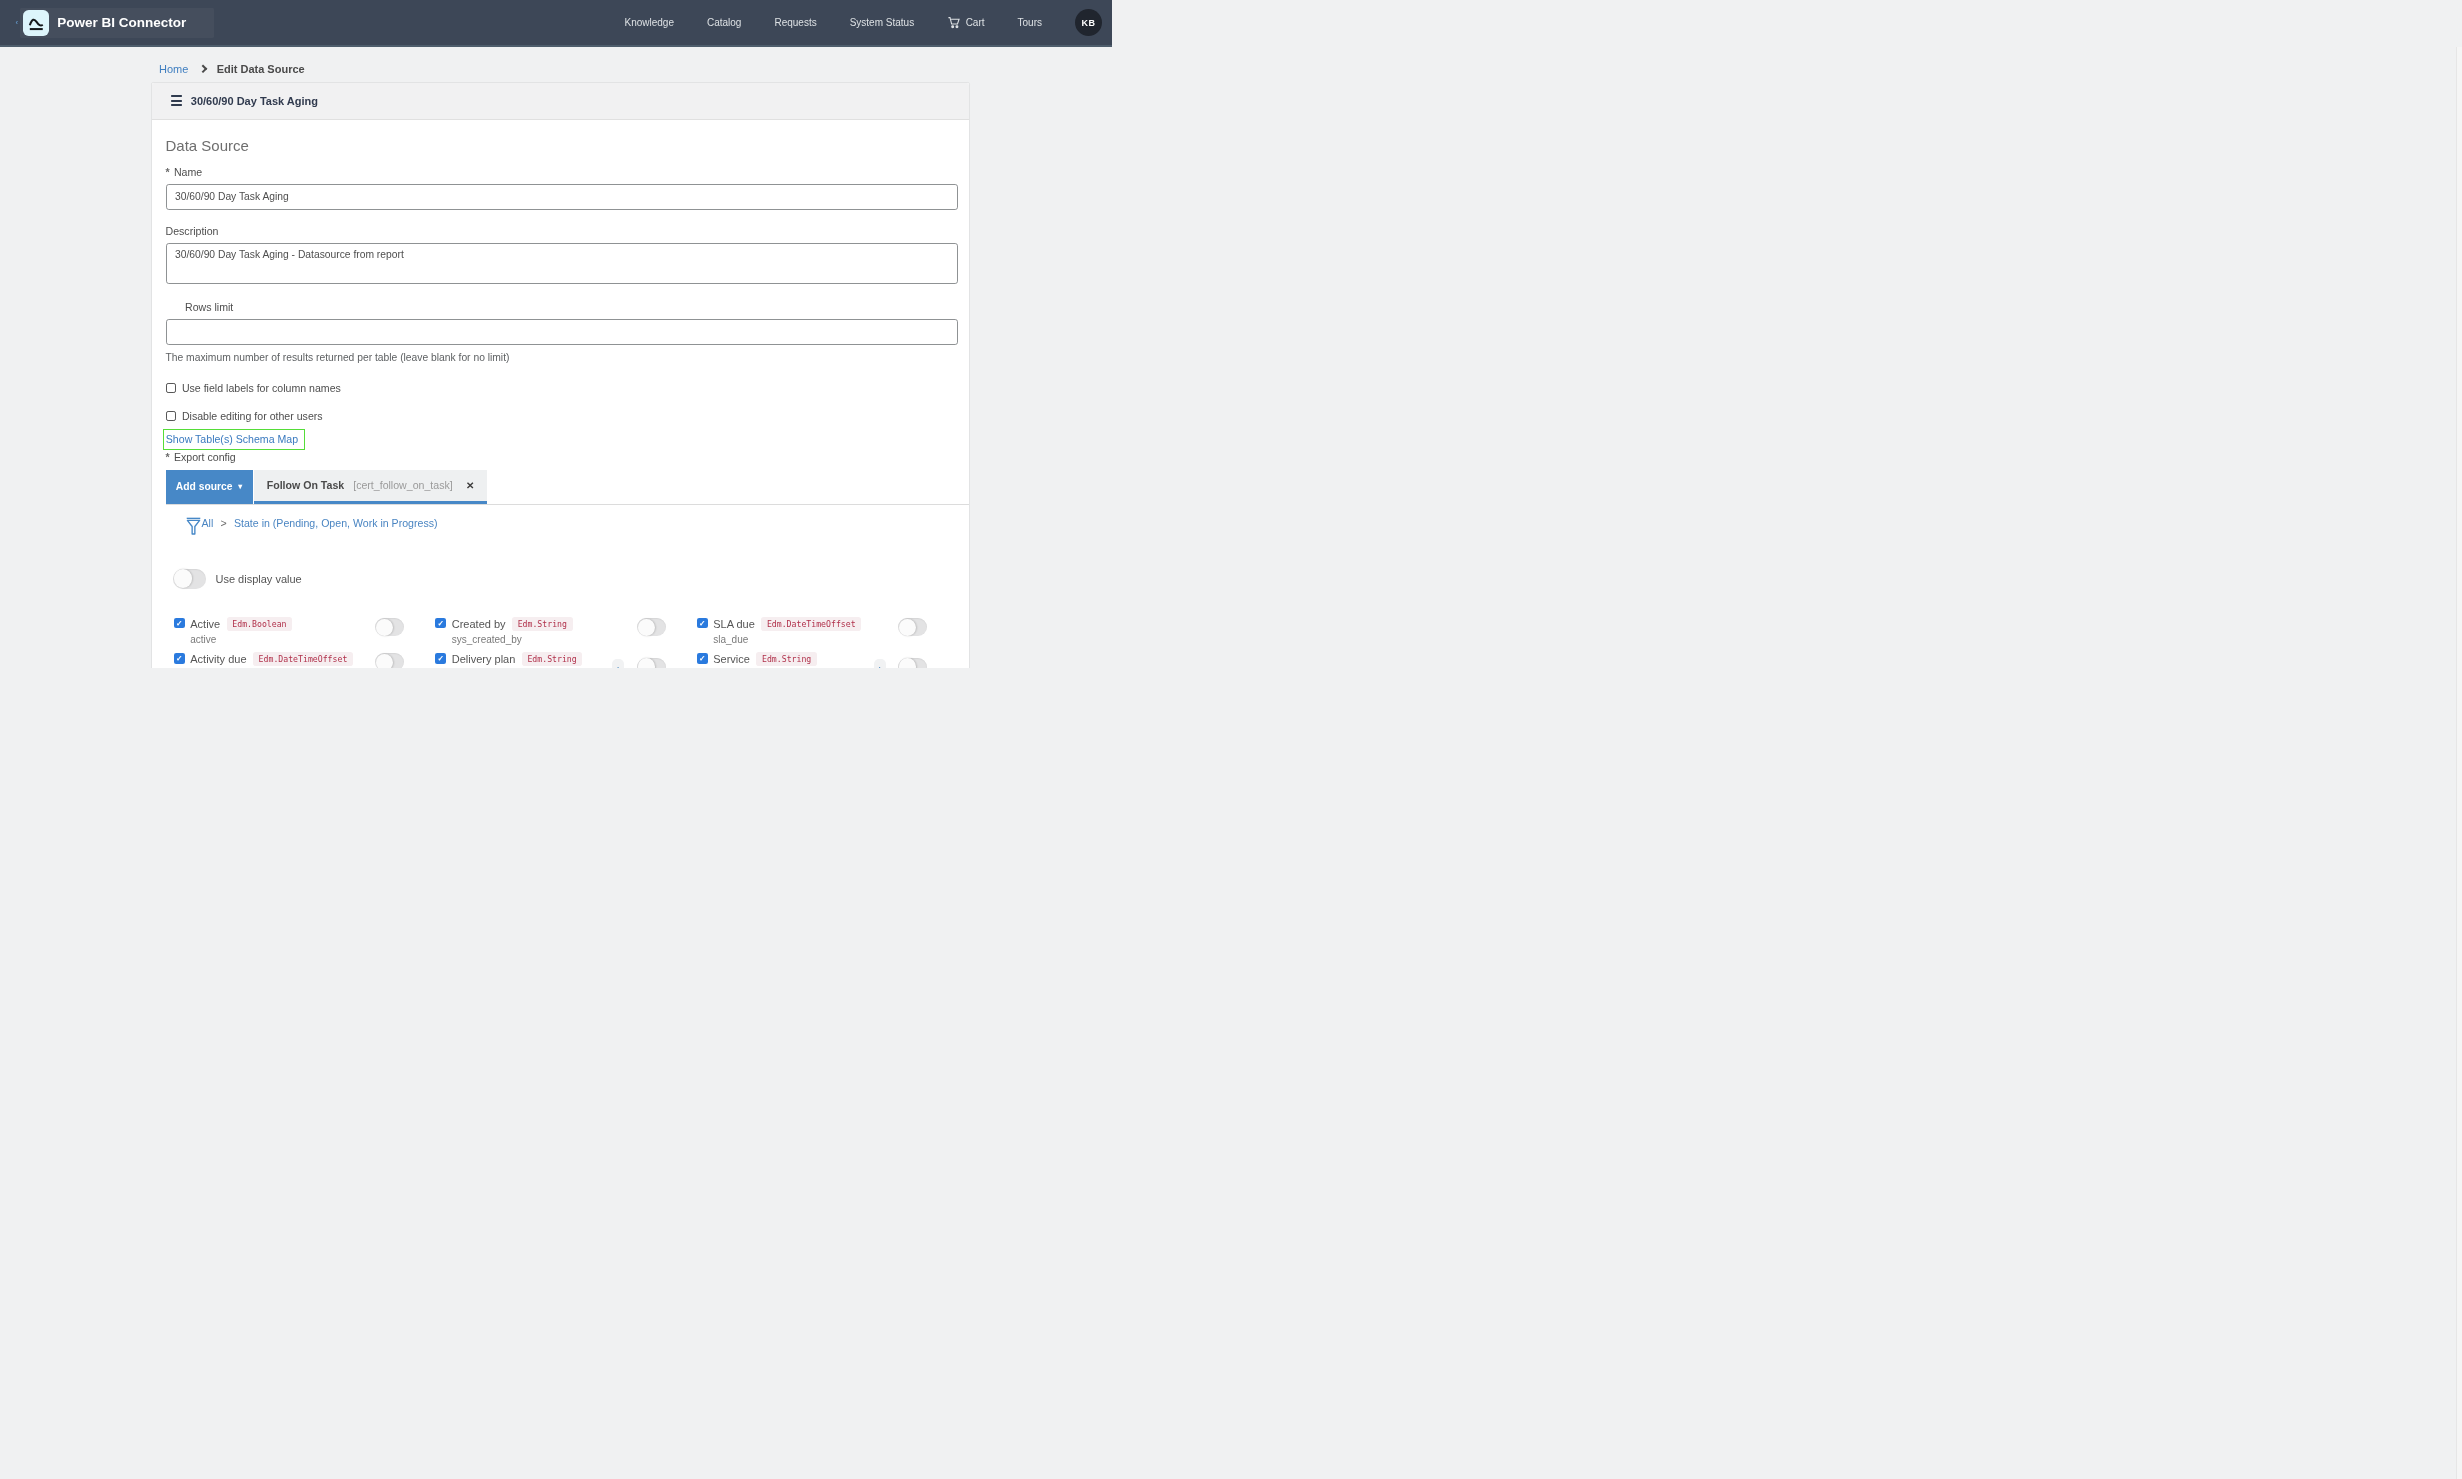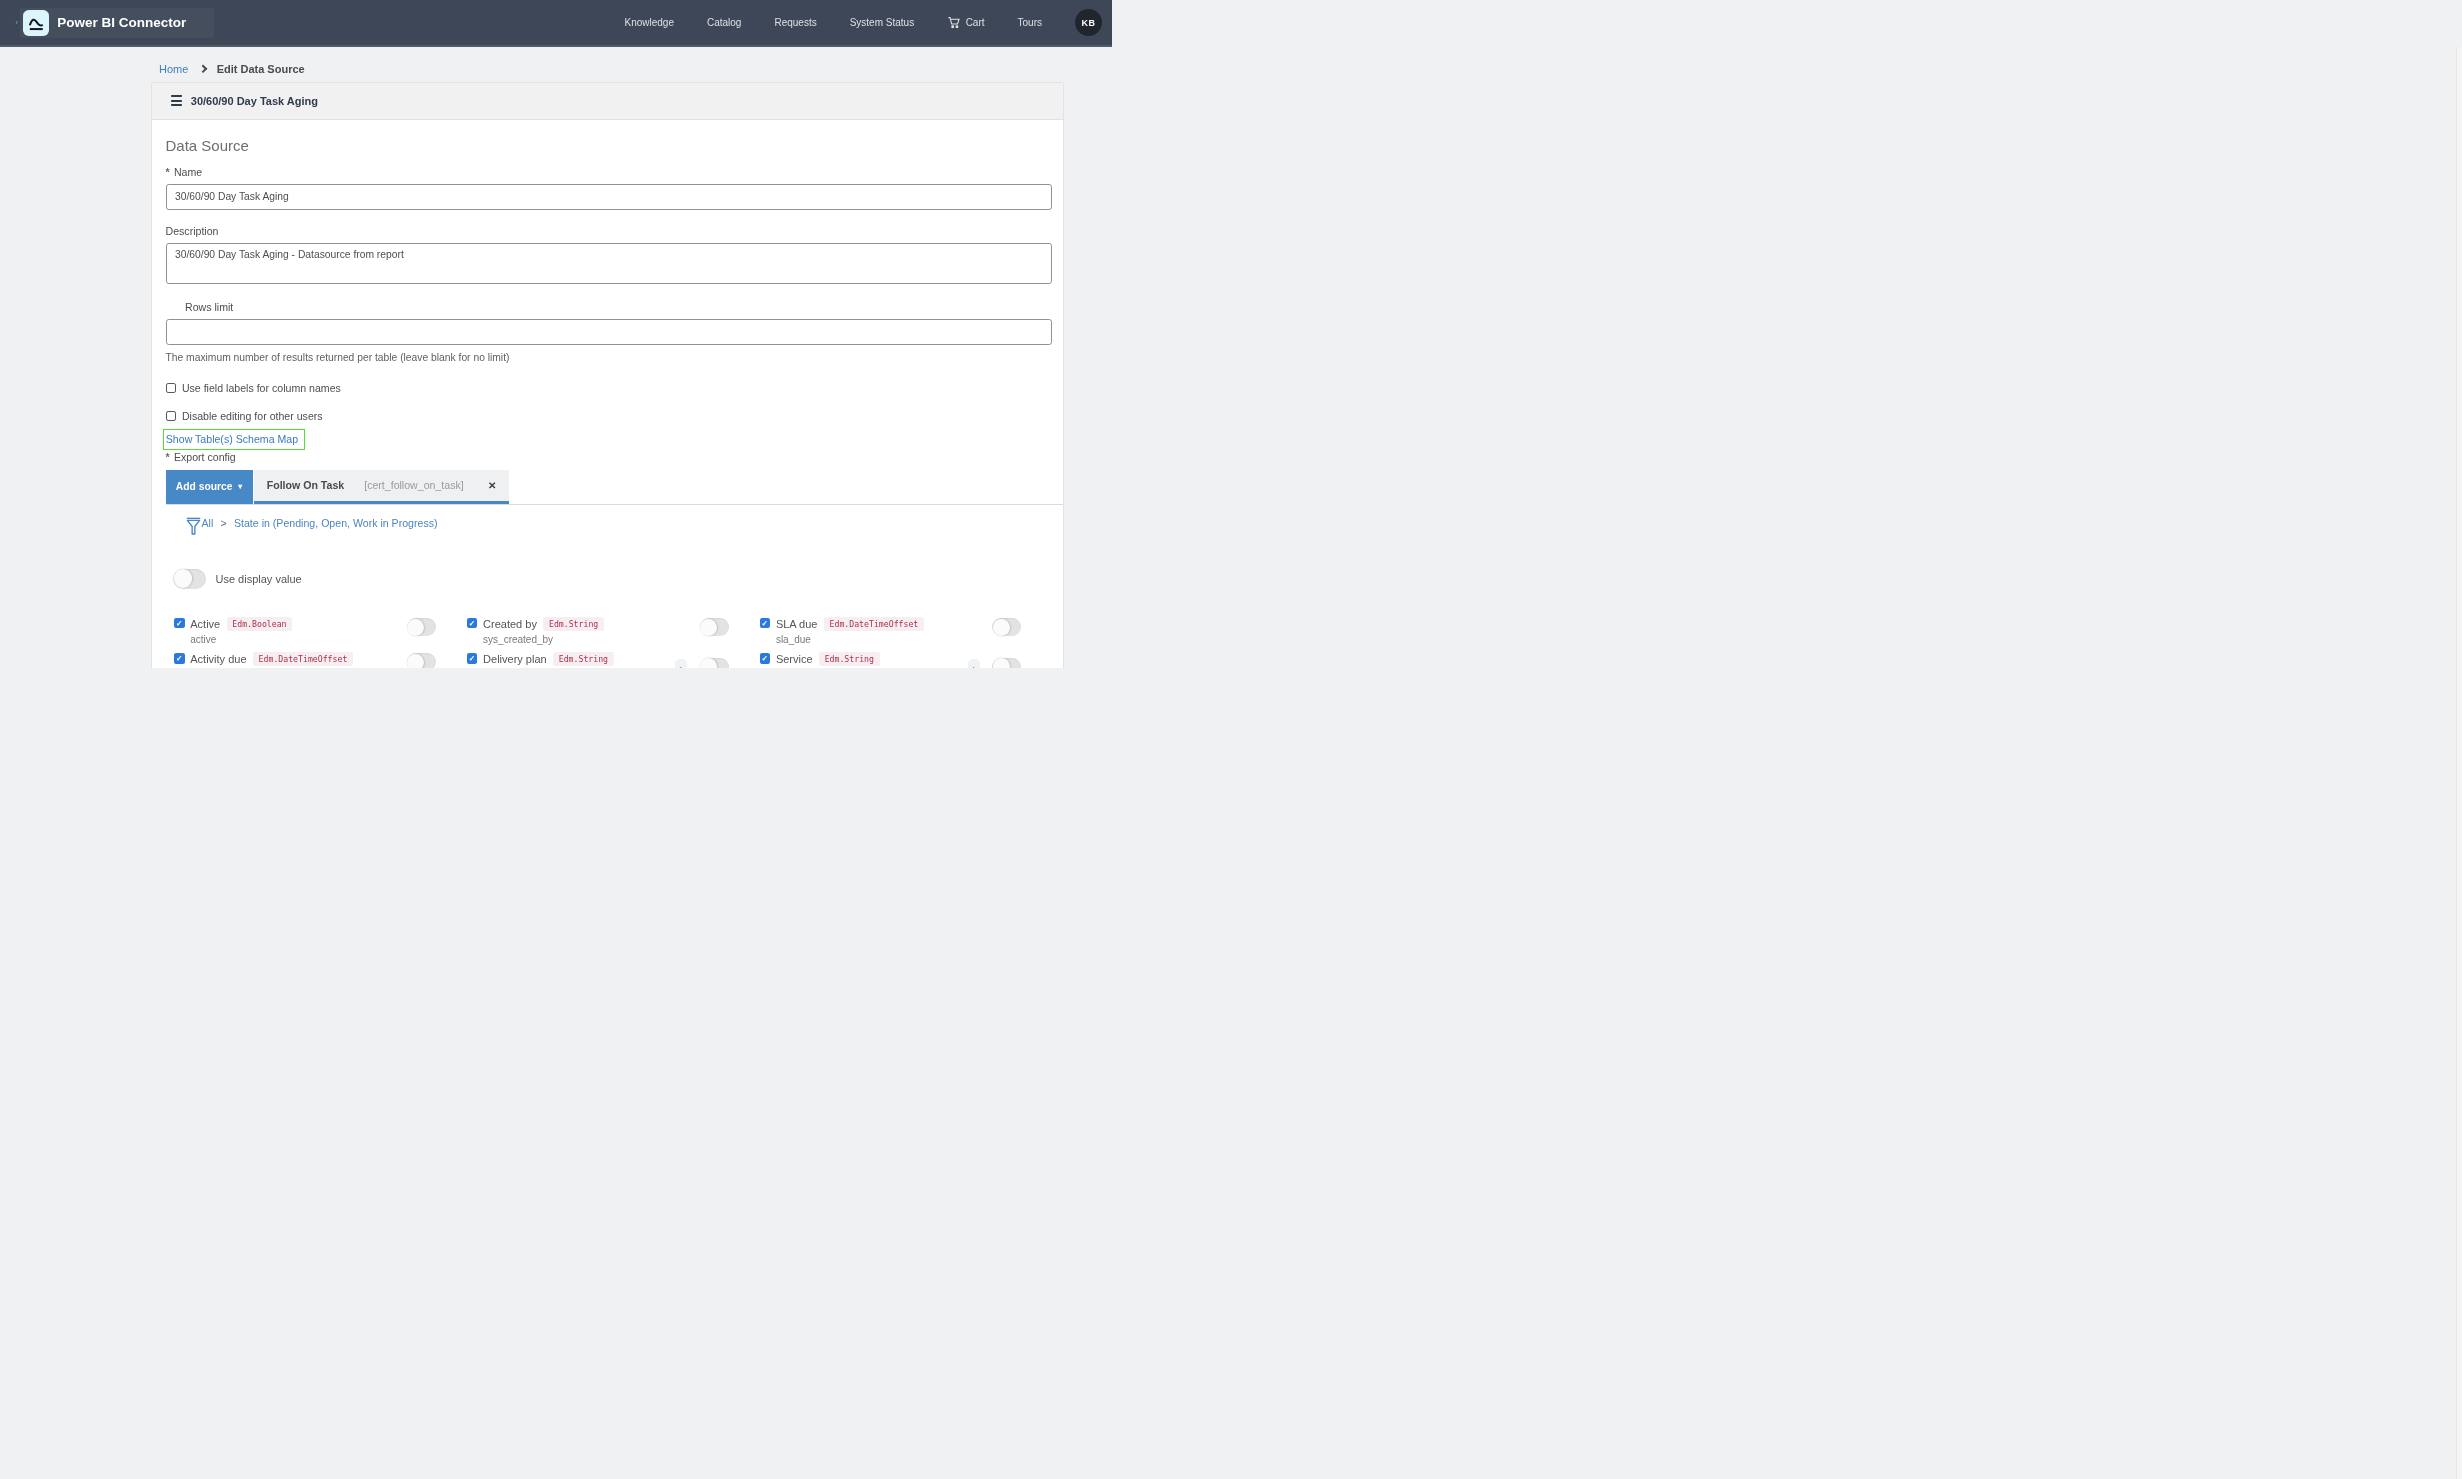--- a/index.html
+++ b/index.html
@@ -25,21 +25,21 @@
 
   
   .crumbs { display:flex; align-items:center; gap:8.5px; padding:15.6px 0 0 159px;
     font-size:11px; }
   .crumb-home { color:#3f7ec0; cursor:pointer; }
   .crumb-chev { width:5.7px; height:5.7px; border-right:2.1px solid #4a4a4a;
     border-bottom:2.1px solid #4a4a4a; transform:rotate(-45deg); margin:0 2.8px; }
   .crumb-current { color:#4a4a4a; font-weight:bold; }
 
   
-  .card { width:913px; margin:7px 4px 0 151px; background:#ffffff;
+  .card { width:819px; margin:7px 4px 0 151px; background:#ffffff;
     border:0.7px solid #e2e3e4; border-radius:2.1px; }
   .card-header { height:37px; background:#f1f1f2; border-bottom:0.7px solid #e0e0e0;
     display:flex; align-items:center; gap:9.2px; padding-left:19px;
     border-radius:2.1px 2.1px 0 0; }
   .hamburger { display:flex; flex-direction:column; gap:2.1px; cursor:pointer; }
   .hamburger span { width:10.6px; height:2.1px; background:#2f3a4e; border-radius:0.7px; }
   .card-title { color:#303a4e; font-size:11px; font-weight:600; }
   .card-body { padding:17px 10.6px 21px 13.5px; }
 
   
@@ -64,21 +64,21 @@
   .schema-link { color:#3a7abf; font-size:10.6px; cursor:pointer; }
   .export-label { margin-bottom:6.4px; }
 
   
   .tabbar { display:flex; align-items:stretch; height:35px; border-bottom:0.7px solid #dcdcdc;
     margin-right:-10.6px; margin-left:0; }
   .add-source-btn { background:#4788c7; color:#fff; font-size:10.3px; font-weight:bold;
     border:none; width:87px; display:flex; align-items:center; justify-content:center;
     gap:5.7px; cursor:pointer; font-family:"Liberation Sans", sans-serif; }
   .caret { font-size:7.8px; }
-  .tab { background:#eef0f1; display:flex; align-items:center; gap:20px;
+  .tab { background:#eef0f1; display:flex; align-items:center; gap:9px;
     padding:0 12.8px; margin-left:1.4px; border-bottom:3.5px solid #4788c7; cursor:pointer; }
   .tab-title { color:#4a4a4a; font-size:10.6px; font-weight:bold; }
   .tab-table { color:#9b9b9b; font-size:10.6px; }
   .tab-close { color:#3c3c3c; font-size:10px; font-weight:bold; margin-left:4.3px; cursor:pointer; }
 
   
   .filter-row { display:flex; gap:1px; margin:12px 0 0 20px; }
   .filter-text { font-size:10.6px; }
   .filter-link { color:#4a85c2; cursor:pointer; }
   .filter-sep { color:#6e6e6e; margin:0 4.3px; }

